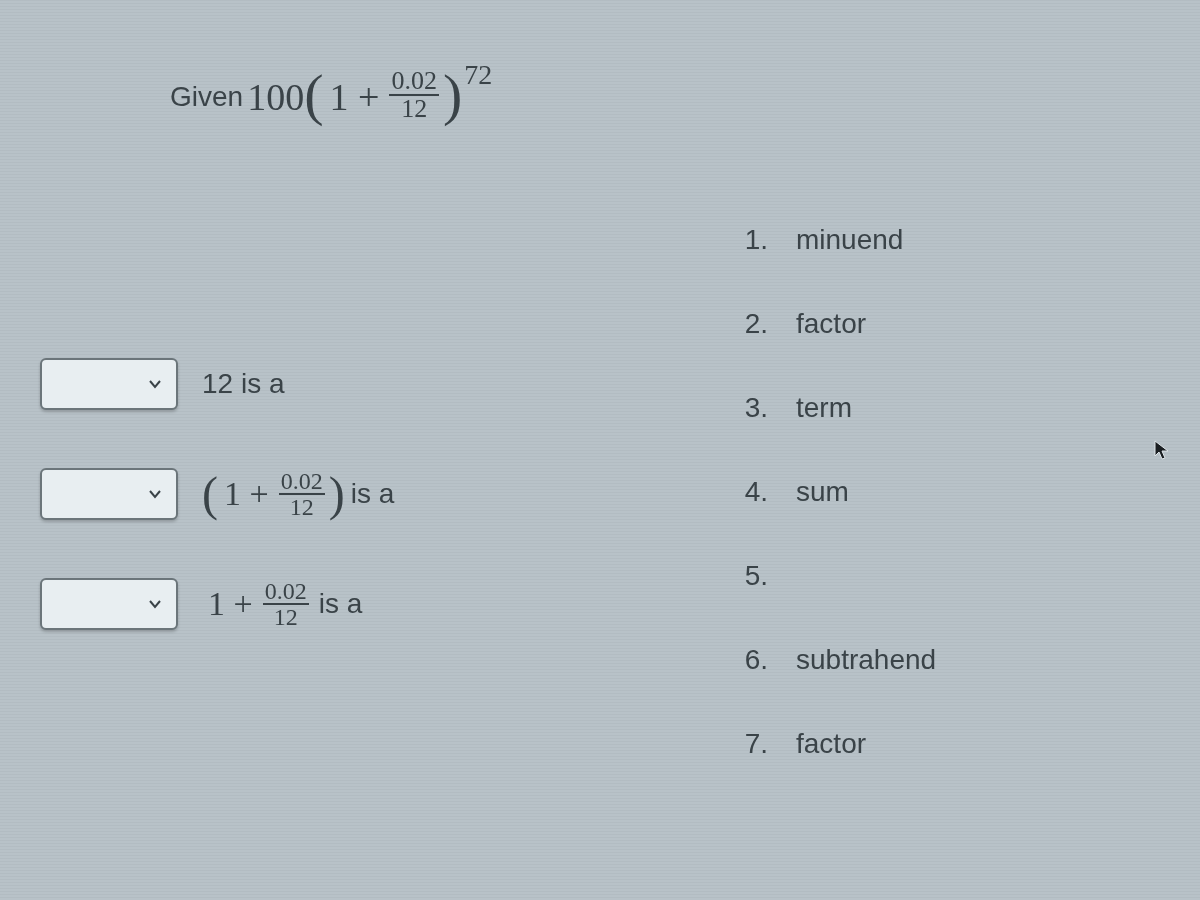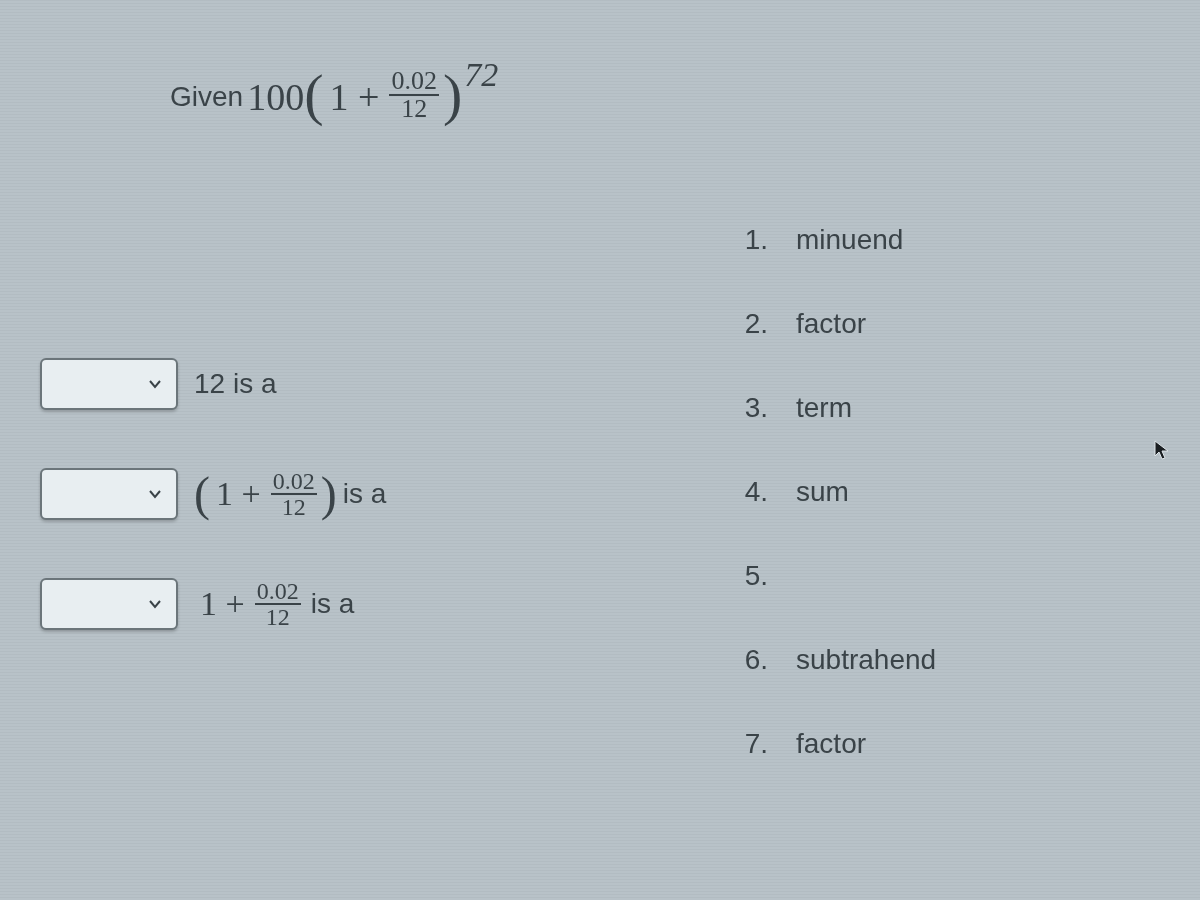--- a/index.html
+++ b/index.html
@@ -60,39 +60,38 @@
     align-items: center;
     font-size: 26px;
     line-height: 1;
     margin: 0 4px;
     position: relative;
     top: -2px;
   }
   .frac .num { border-bottom: 2px solid #3a4348; padding: 0 2px; }
   .frac .den { padding: 0 2px; }
   .sup {
-    font-size: 34px;
+    font-size: 28px;
     position: relative;
     top: -22px;
     margin-left: 2px;
     font-family: "Times New Roman", serif;
-    font-style: italic;
   }
   .body-row {
     display: flex;
     gap: 60px;
   }
   .left-col {
     width: 640px;
     padding-top: 130px;
   }
   .match-row {
     display: flex;
     align-items: center;
-    gap: 16px;
+    gap: 24px;
     margin-bottom: 50px;
     min-height: 60px;
   }
   .select-box {
     width: 120px;
     height: 48px;
     background: #e8eef1;
     border: 2px solid #6b757a;
     border-radius: 6px;
     box-shadow: 0 2px 3px rgba(0,0,0,0.2);

